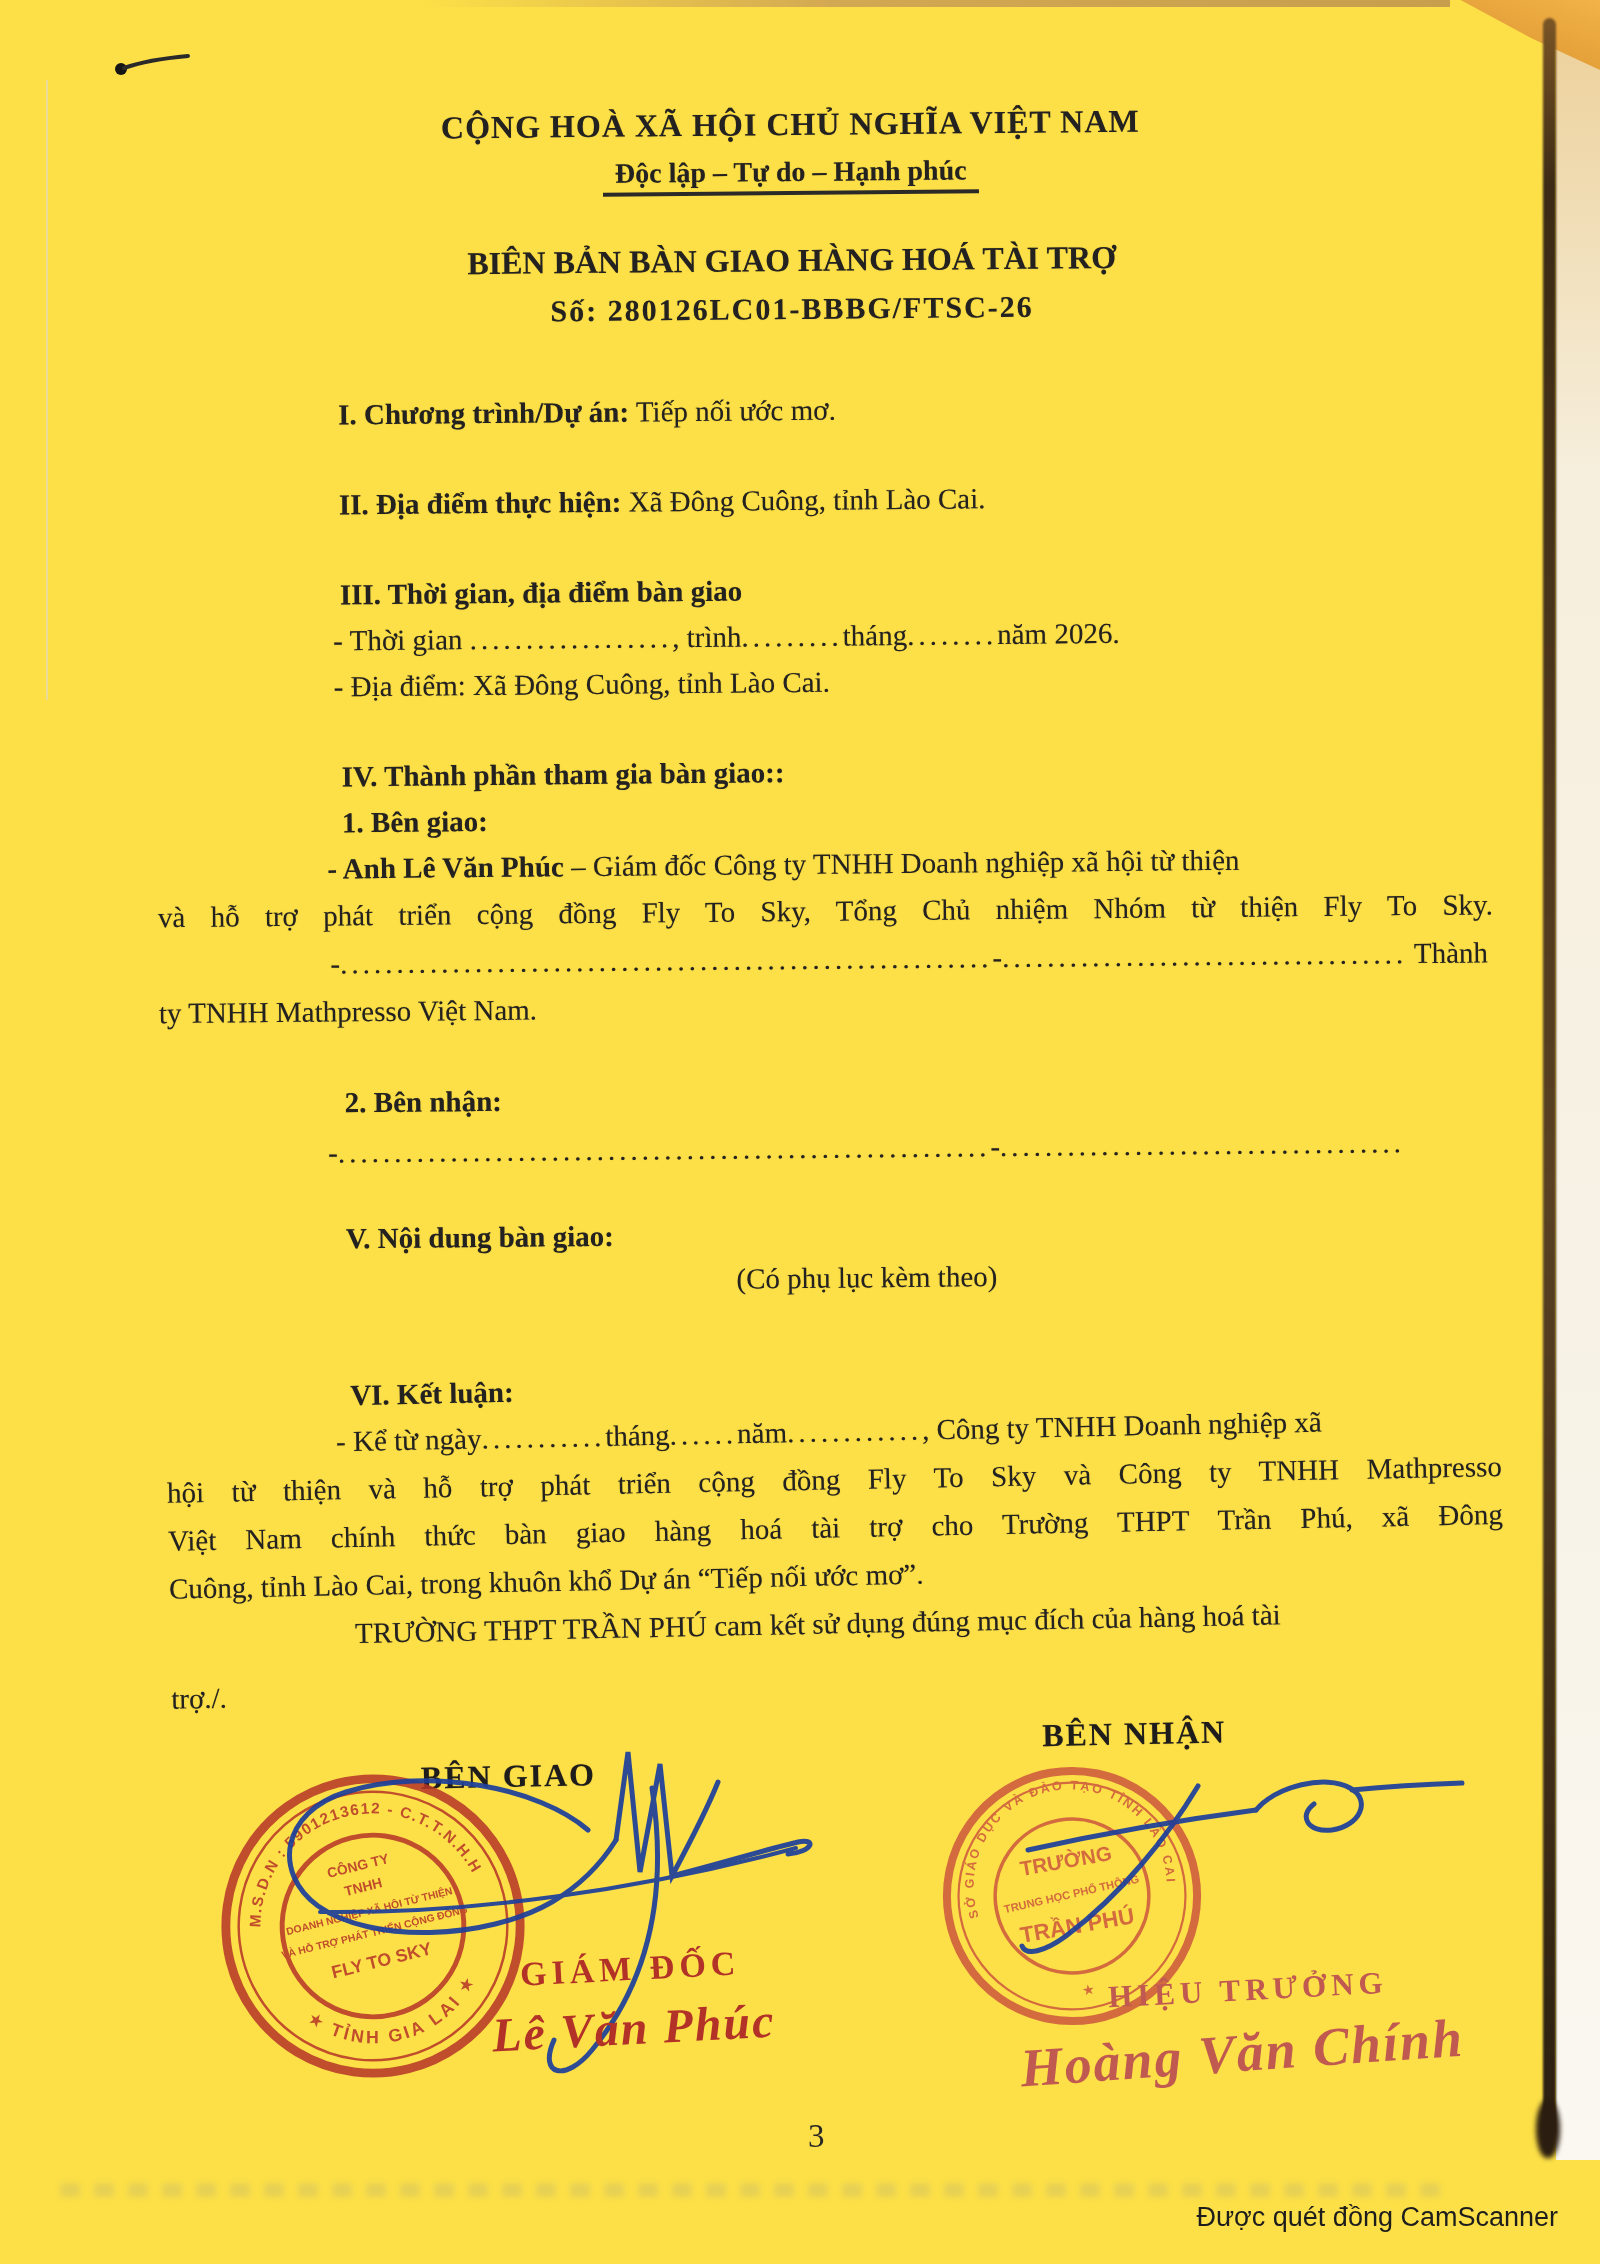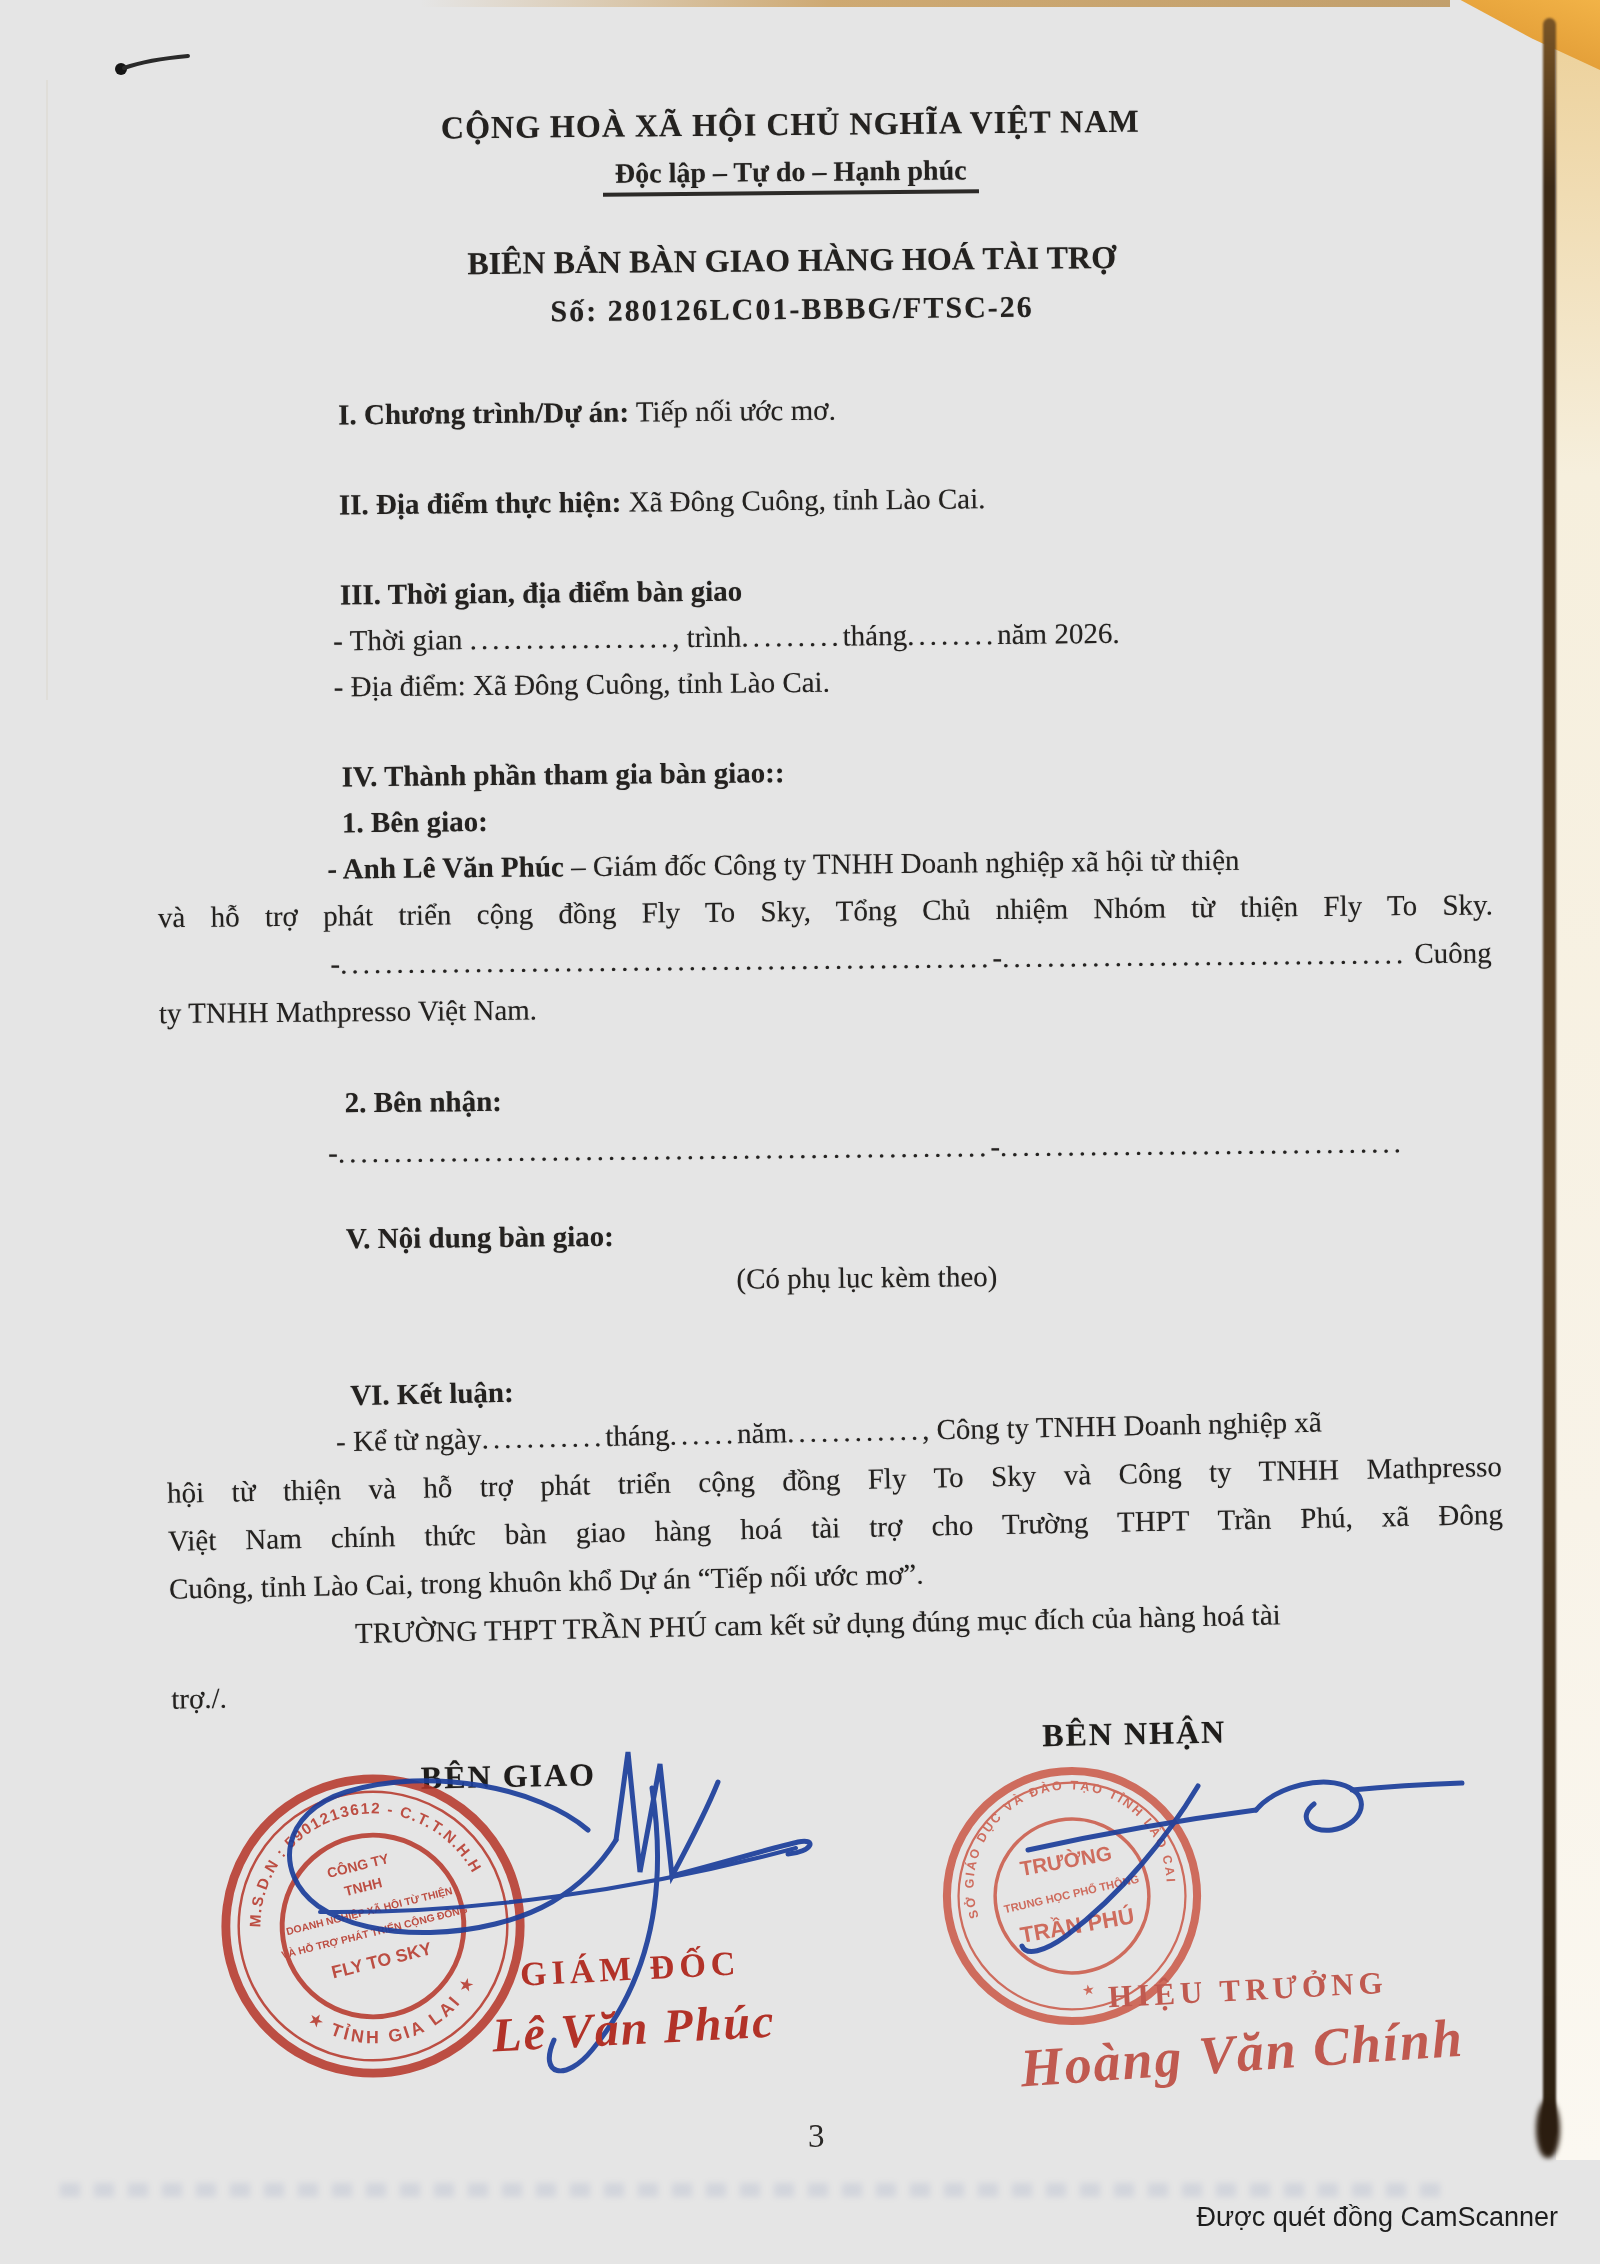--- a/index.html
+++ b/index.html
@@ -1,16 +1,16 @@
 <!DOCTYPE html>
 <html><head>
 <meta charset="utf-8">
 <style>
   html,body{margin:0;padding:0;background:#fff;}
-  .page{position:relative;width:1600px;height:2264px;background:#e5e5e5;overflow:hidden;
+  .page{position:relative;width:1600px;height:2264px;background:#fde047;overflow:hidden;
         font-family:"Liberation Serif","DejaVu Serif",serif;color:#242220;}
   .layer{position:absolute;inset:0;}
   .ln{position:absolute;white-space:nowrap;font-size:29px;line-height:1.25;}
   .b{font-weight:bold;}
   .dots{letter-spacing:4px;}
   .center{left:0;width:1600px;text-align:center;}
   .doc-txt{text-shadow:0 0 1px rgba(30,28,26,.35);}
   
   #upper{transform:rotate(-0.55deg);}
   #lower{transform:rotate(-1.15deg);}
@@ -79,21 +79,21 @@
     </div>
     <div class="ln" style="left:338px;top:664px;">- Địa điểm: Xã Đông Cuông, tỉnh Lào Cai.</div>
 
     <div class="ln b" style="left:345px;top:754px;">IV. Thành phần tham gia bàn giao::</div>
     <div class="ln b" style="left:345px;top:800px;">1. Bên giao:</div>
     <div class="ln" style="left:330px;top:846px;">
       <span class="b">- Anh Lê Văn Phúc</span><span> – Giám đốc Công ty TNHH Doanh nghiệp xã hội từ thiện</span>
     </div>
     <div class="ln" style="left:160px;top:893px;width:1335px;white-space:normal;text-align:justify;text-align-last:justify;">và hỗ trợ phát triển cộng đồng Fly To Sky, Tổng Chủ nhiệm Nhóm từ thiện Fly To Sky.</div>
     <div class="ln" style="left:332px;top:941px;">
-      <span>-</span><span class="dots">..........................................................</span><span>-</span><span class="dots">....................................</span><span> Cuông</span>
+      <span>-</span><span class="dots">..........................................................</span><span>-</span><span class="dots">....................................</span><span> Thành</span>
     </div>
     <div class="ln" style="left:160px;top:989px;">ty TNHH Mathpresso Việt Nam.</div>
 
     <div class="ln b" style="left:345px;top:1080px;">2. Bên nhận:</div>
     <div class="ln" style="left:328px;top:1130px;">
       <span>-</span><span class="dots">..........................................................</span><span>-</span><span class="dots">....................................</span>
     </div>
 
     <div class="ln b" style="left:345px;top:1216px;">V. Nội dung bàn giao:</div>
     <div class="ln" style="left:735px;top:1260px;">(Có phụ lục kèm theo)</div>

